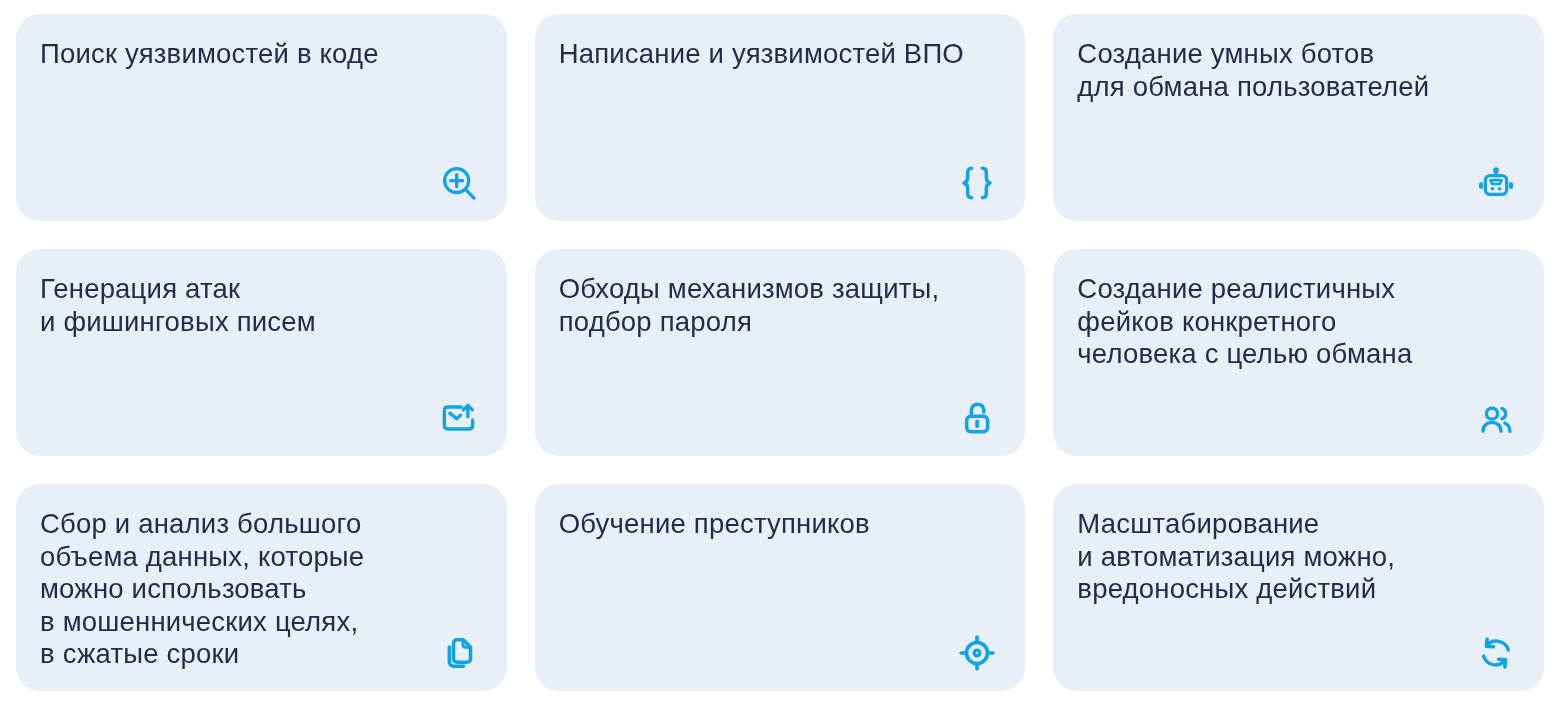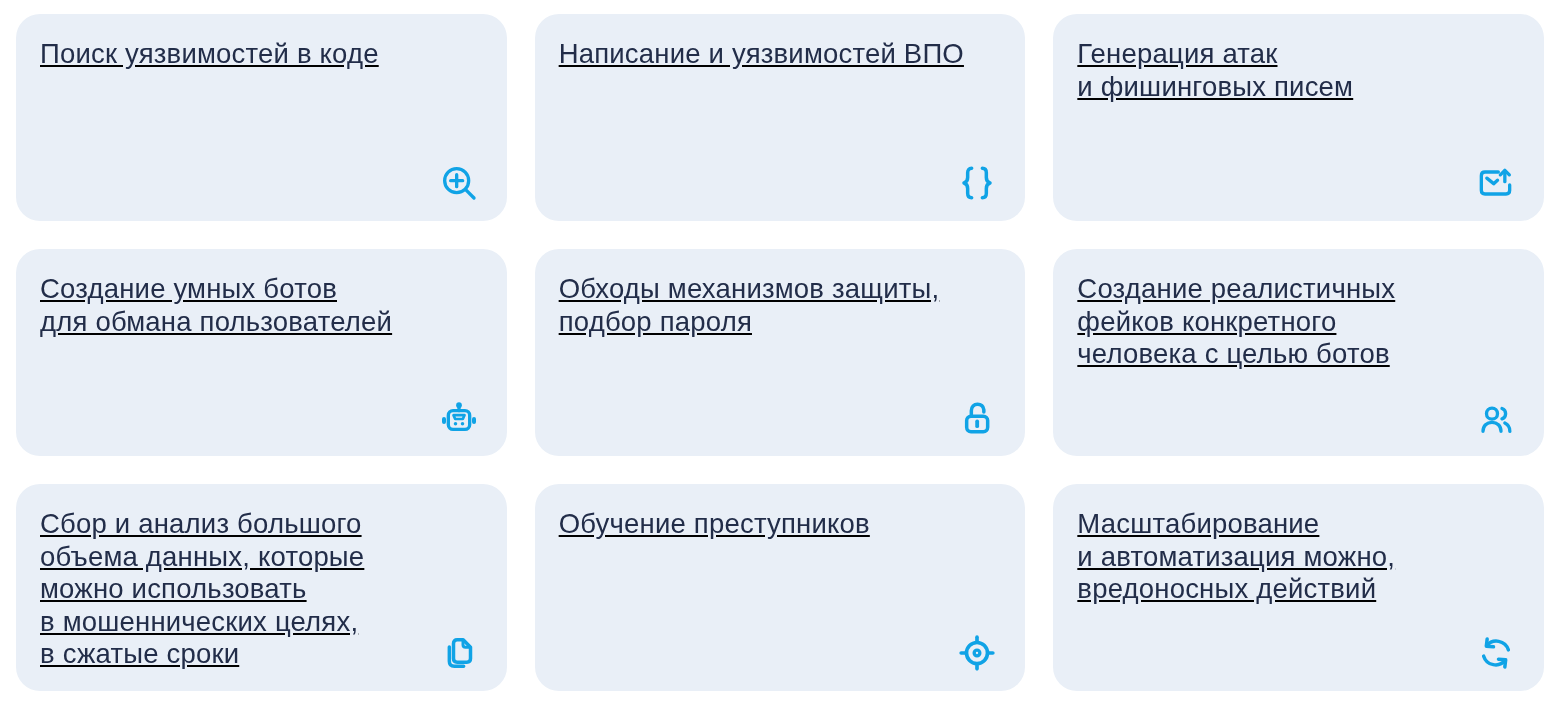--- a/index.html
+++ b/index.html
@@ -22,21 +22,20 @@
     column-gap: 28px;
     row-gap: 28px;
   }
   .card {
     position: relative;
     background: #E9EFF7;
     border-radius: 24px;
     box-sizing: border-box;
     padding: 24px 40px 22px 24px;
     overflow: hidden;
-    text-decoration: underline;
   }
   .card-text {
     color: #222D49;
     font-size: 27.5px;
     line-height: 32.5px;
     letter-spacing: 0.2px;
     white-space: pre-line;
   }
   .card-icon {
     position: absolute;
@@ -79,65 +78,65 @@
       <div class="card-text">Написание и уязвимостей ВПО</div>
       <div class="card-icon">
         <svg viewBox="0 0 24 24" stroke-width="2.1">
           <path d="M8.8 3.2 C7.1 3.2 6.4 4.2 6.4 5.9 V8.7 C6.4 10.5 5.7 11.5 4.2 12 C5.7 12.5 6.4 13.5 6.4 15.3 V18.1 C6.4 19.8 7.1 20.8 8.8 20.8"></path>
           <path d="M15.2 3.2 C16.9 3.2 17.6 4.2 17.6 5.9 V8.7 C17.6 10.5 18.3 11.5 19.8 12 C18.3 12.5 17.6 13.5 17.6 15.3 V18.1 C17.6 19.8 16.9 20.8 15.2 20.8"></path>
         </svg>
       </div>
     </div>
 
     <div class="card">
-      <div class="card-text">Генерация атак
-и фишинговых писем</div>
-      <div class="card-icon">
-        <svg viewBox="0 0 24 24" stroke-width="2">
-          <path d="M13.4 5.4 H5.4 C4 5.4 3.2 6.2 3.2 7.6 V16.4 C3.2 17.8 4 18.6 5.4 18.6 H18 C19.4 18.6 20.2 17.8 20.2 16.4 V13.2"></path>
-          <path d="M6.5 9.1 L10.6 12.4 L12.9 10.3"></path>
-          <path d="M17.3 11.2 V4.8"></path>
-          <path d="M14.6 7.1 L17.3 4.4 L20 7.1"></path>
-        </svg>
-      </div>
-    </div>
-
-    <div class="card">
       <div class="card-text">Создание умных ботов
 для обмана пользователей</div>
       <div class="card-icon">
         <svg viewBox="0 0 24 24" stroke-width="2">
           <rect x="5.6" y="7.6" width="12.8" height="11.2" rx="2.8"></rect>
           <line x1="12" y1="7.6" x2="12" y2="5.9"></line>
           <circle class="dot" cx="12" cy="4.3" r="1.7"></circle>
           <path d="M8.7 10.3 H15.3 L14.3 12.6 H9.7 Z" stroke-width="1.6"></path>
           <circle class="dot" cx="9.9" cy="15.4" r="1.05"></circle>
           <circle class="dot" cx="14.1" cy="15.4" r="1.05"></circle>
           <line x1="3" y1="12.6" x2="3" y2="14.4" stroke-width="2.4"></line>
           <line x1="21" y1="12.6" x2="21" y2="14.4" stroke-width="2.4"></line>
+        </svg>
+      </div>
+    </div>
+
+    <div class="card">
+      <div class="card-text">Генерация атак
+и фишинговых писем</div>
+      <div class="card-icon">
+        <svg viewBox="0 0 24 24" stroke-width="2">
+          <path d="M13.4 5.4 H5.4 C4 5.4 3.2 6.2 3.2 7.6 V16.4 C3.2 17.8 4 18.6 5.4 18.6 H18 C19.4 18.6 20.2 17.8 20.2 16.4 V13.2"></path>
+          <path d="M6.5 9.1 L10.6 12.4 L12.9 10.3"></path>
+          <path d="M17.3 11.2 V4.8"></path>
+          <path d="M14.6 7.1 L17.3 4.4 L20 7.1"></path>
         </svg>
       </div>
     </div>
 
     <div class="card">
       <div class="card-text">Обходы механизмов защиты,
 подбор пароля</div>
       <div class="card-icon">
         <svg viewBox="0 0 24 24" stroke-width="2.1">
           <rect x="5.8" y="10.9" width="12.6" height="9.3" rx="2.6"></rect>
           <line x1="12.1" y1="14.1" x2="12.1" y2="16.9" stroke-width="2.3"></line>
           <path d="M8.6 10.9 V7.6 C8.6 5.3 10.2 3.8 12.3 3.8 C14.3 3.8 15.8 5.1 16.1 7 V8.4"></path>
         </svg>
       </div>
     </div>
 
     <div class="card">
       <div class="card-text">Создание реалистичных
 фейков конкретного
-человека с целью ботов</div>
+человека с целью обмана</div>
       <div class="card-icon">
         <svg viewBox="0 0 24 24" stroke-width="2">
           <circle cx="9.6" cy="9.4" r="3.3"></circle>
           <path d="M4.2 20 C4.2 16.7 6.5 14.6 9.6 14.6 C12.7 14.6 15 16.7 15 20"></path>
           <path d="M15.6 6.3 a3.3 3.3 0 0 1 0 6.2"></path>
           <path d="M17.3 15 a5.4 5.4 0 0 1 3 5"></path>
         </svg>
       </div>
     </div>
 

